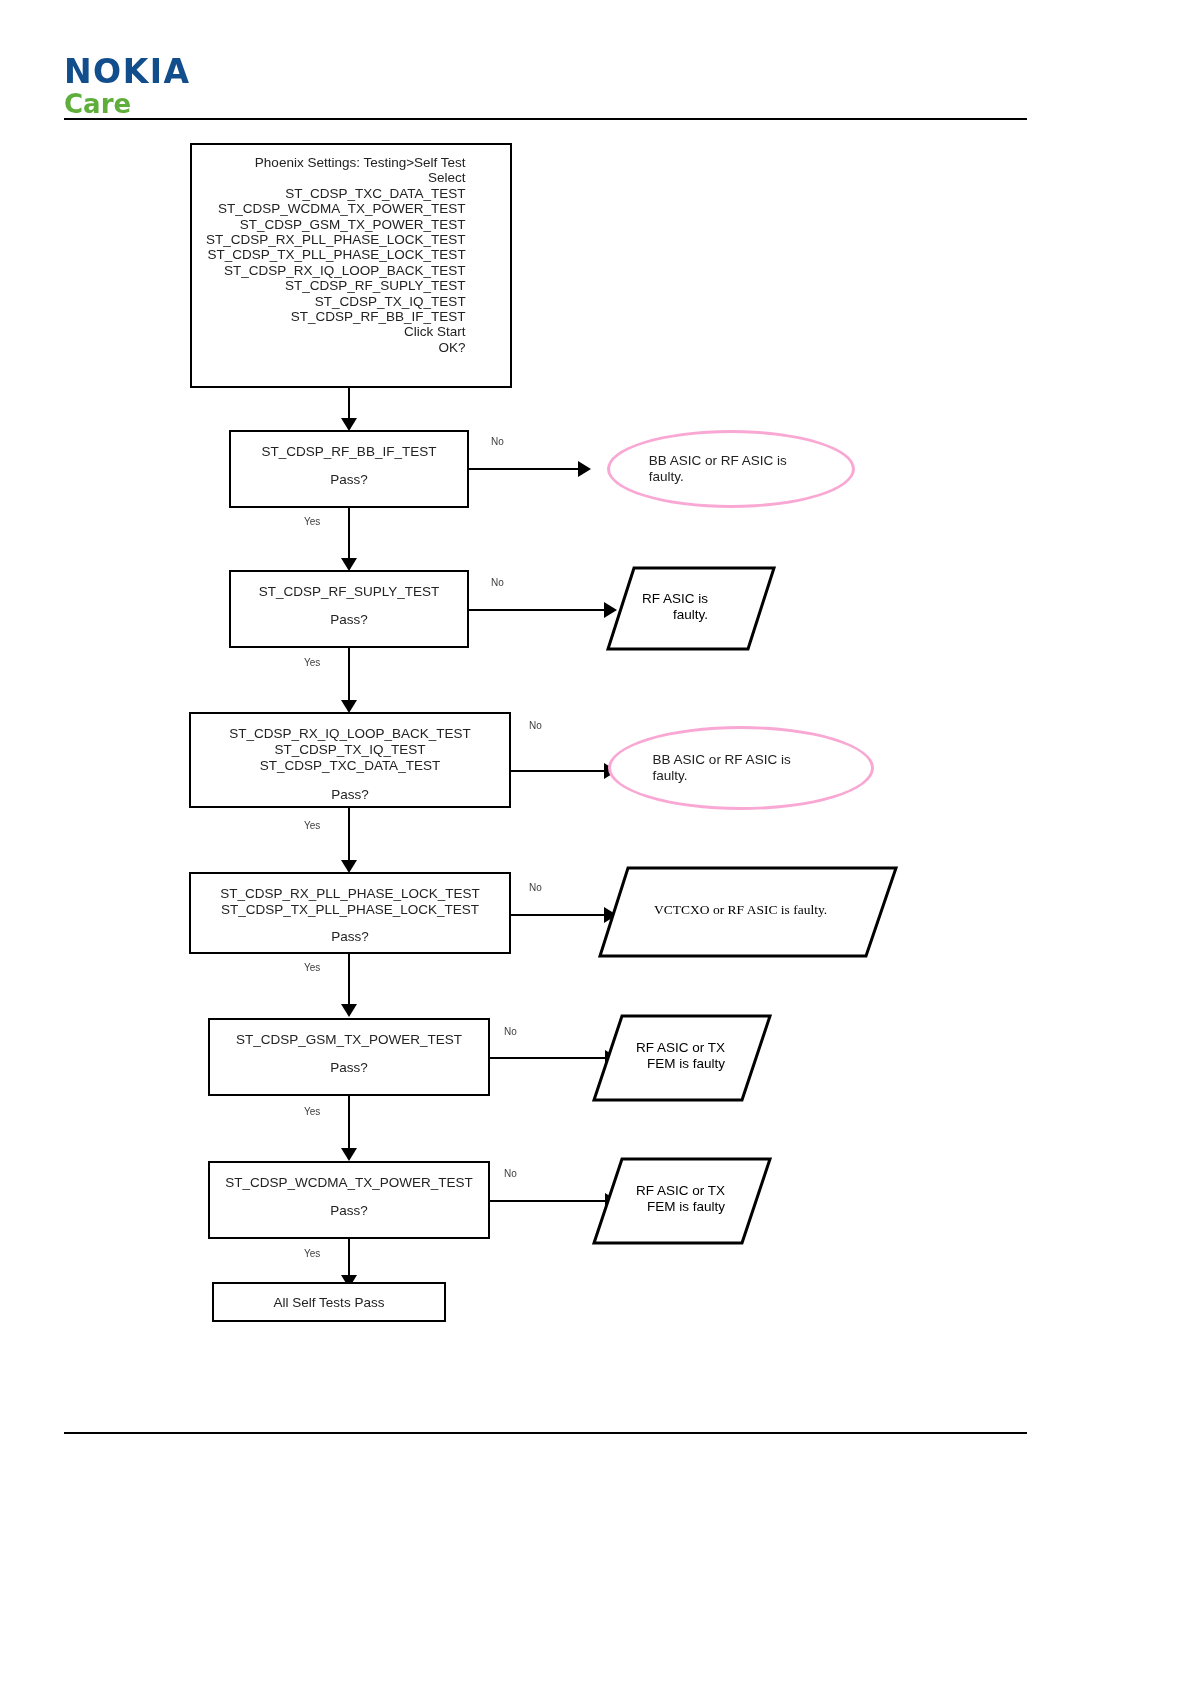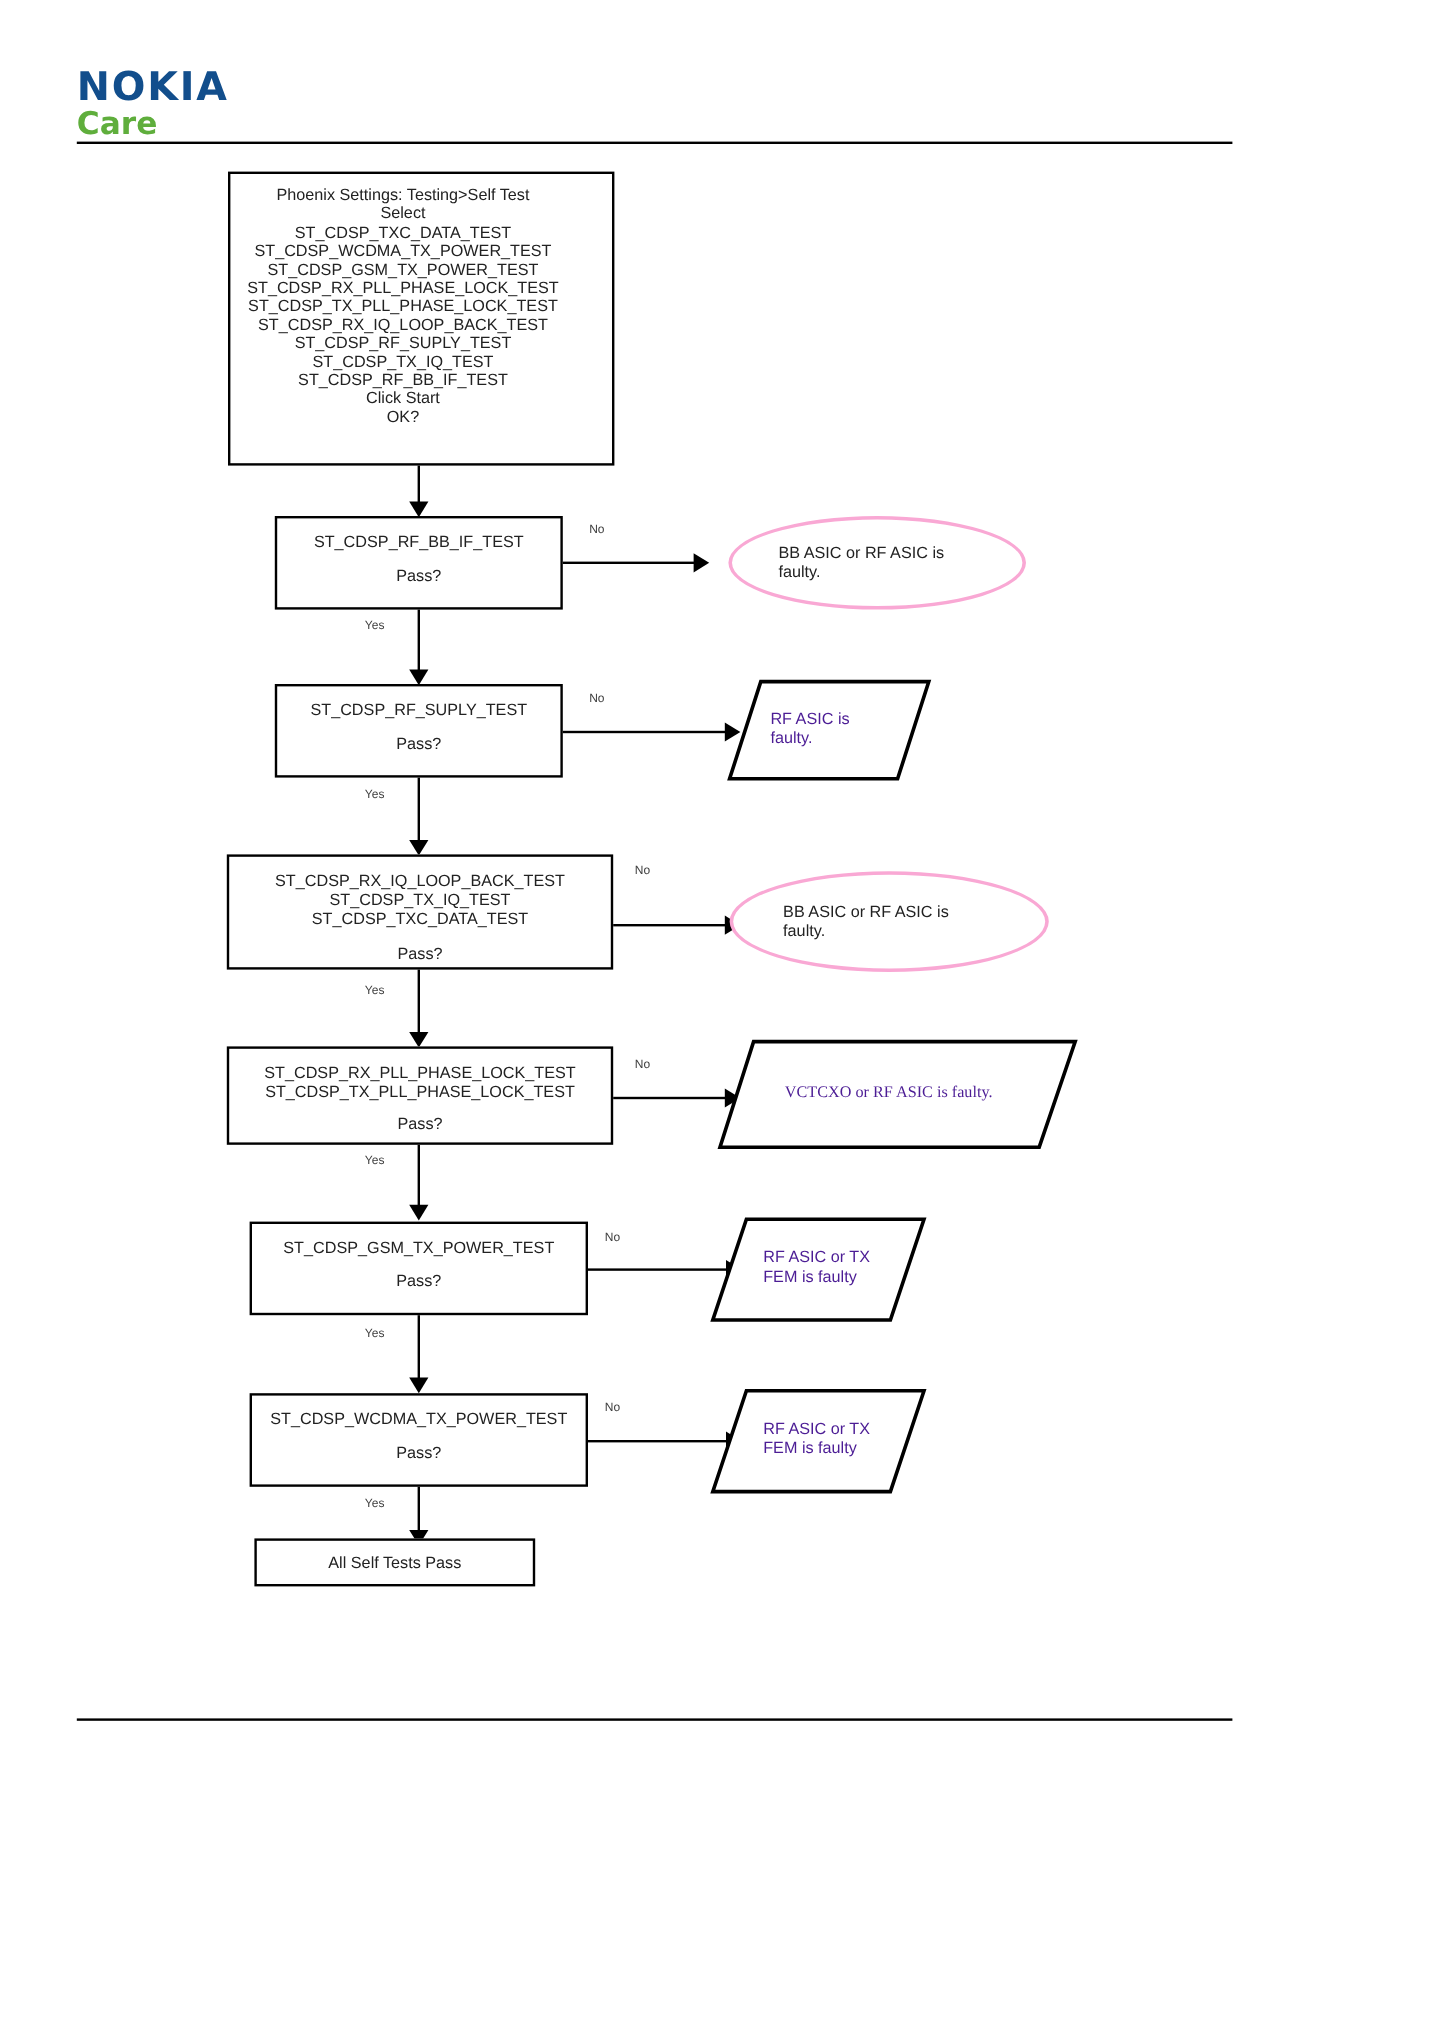--- a/index.html
+++ b/index.html
@@ -80,21 +80,21 @@
   #start-box {
     left: 190px;
     top: 143px;
     width: 322px;
     height: 245px;
   }
   #start-box .node-text {
     position: absolute;
     left: 14px;
     top: 10px;
-    text-align: center;
+    text-align: right;
     font-size: 13.5px;
     line-height: 15.4px;
   }
 
   
   .decision {
     border: 2px solid #000000;
   }
   .decision .title {
     position: absolute;
@@ -141,23 +141,23 @@
   .para-wrap svg {
     position: absolute;
     left: 0;
     top: 0;
     overflow: visible;
   }
   .para-wrap .ptext {
     position: absolute;
     font-size: 13.5px;
     line-height: 16px;
-    color: #4c1d95;
+    color: #000000;
     white-space: pre-line;
-    text-align: left;
+    text-align: right;
   }
 
   
   .vline {
     position: absolute;
     width: 2px;
     background: #000000;
   }
   .hline {
     position: absolute;

